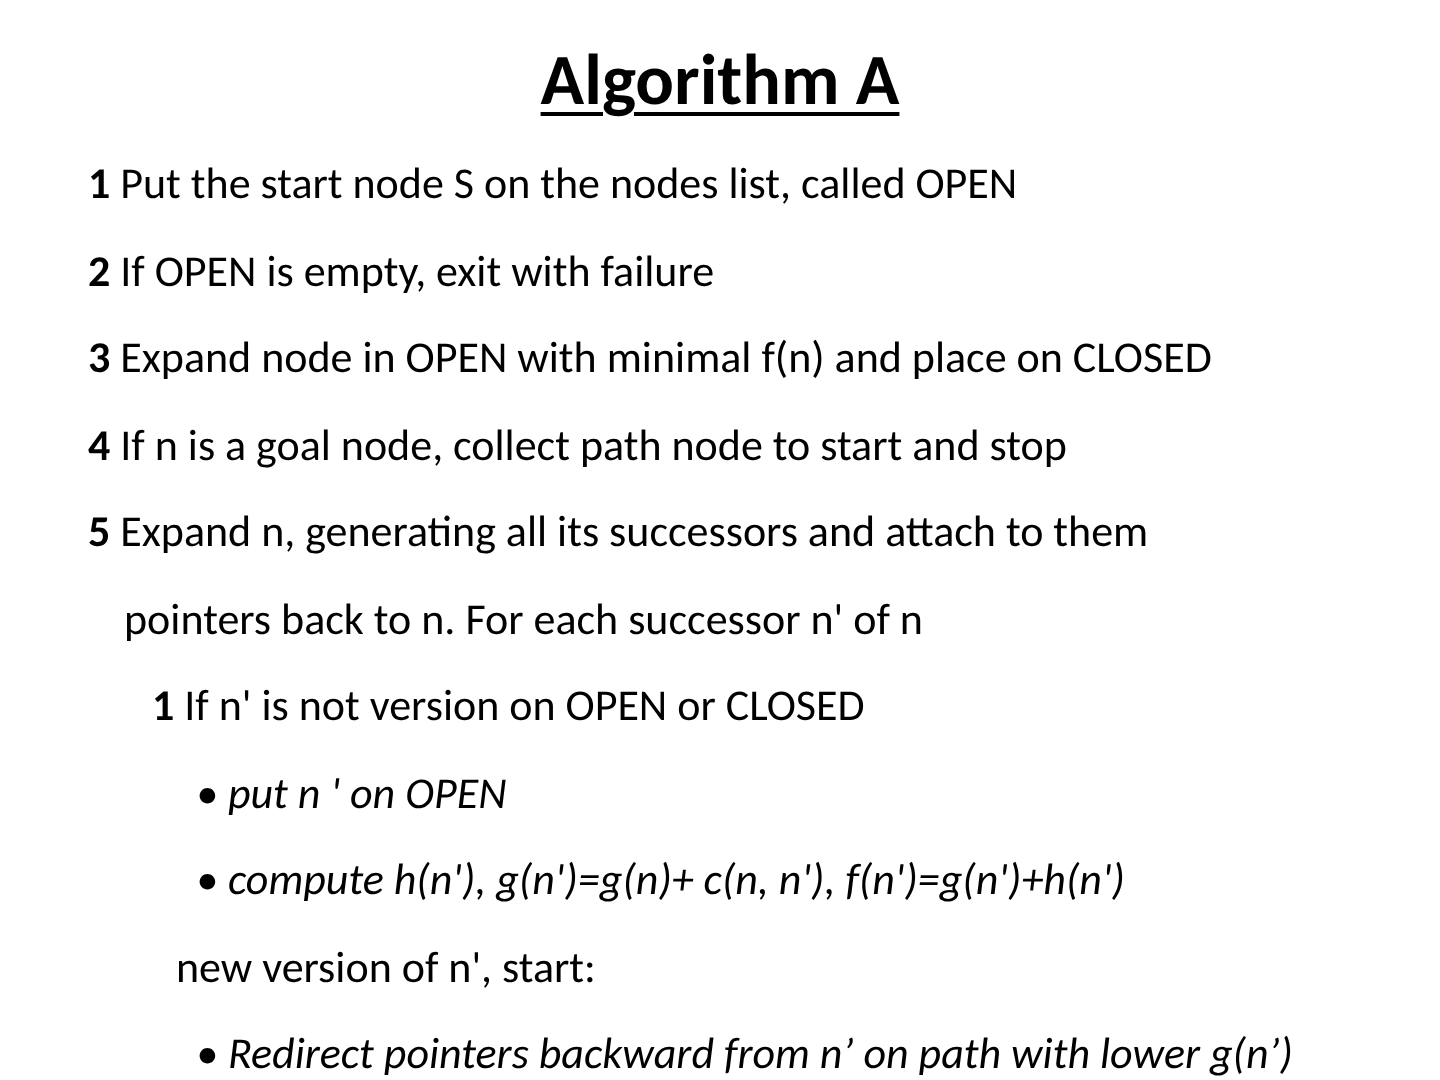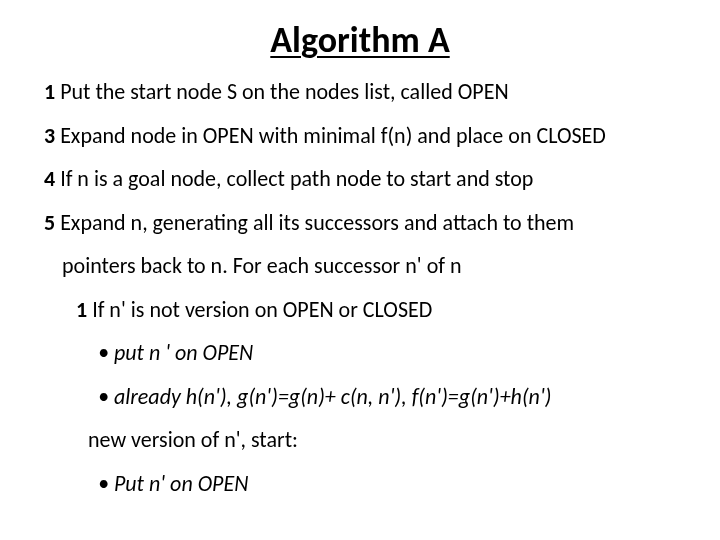--- a/index.html
+++ b/index.html
@@ -58,37 +58,41 @@
 
 <div class="slide">
   <h1 class="title">Algorithm A</h1>
 
   <div class="body">
 
     <p class="step">
       <span class="num">1</span><span> Put the start node S on the nodes list, called OPEN</span>
     </p>
 
+    <p class="step">
+      <span class="num">2</span><span> If OPEN is empty, exit with failure</span>
+    </p>
 
     <p class="step">
       <span class="num">3</span><span> Expand node in OPEN with minimal f(n) and place on CLOSED</span>
     </p>
 
     <p class="step">
       <span class="num">4</span><span> If n is a goal node, collect path node to start and stop</span>
     </p>
 
     <p class="step">
       <span class="num">5</span><span> Expand n, generating all its successors and attach to them</span>
     </p>
     <p class="step cont">pointers back to n.  For each successor n' of n</p>
 
     <p class="step sub">
       <span class="num">1</span><span> If n' is not version on OPEN or CLOSED</span>
     </p>
     <p class="step bullet">put n ' on OPEN</p>
-    <p class="step bullet">already h(n'),  g(n')=g(n)+ c(n, n'),  f(n')=g(n')+h(n')</p>
+    <p class="step bullet">compute h(n'),  g(n')=g(n)+ c(n, n'),  f(n')=g(n')+h(n')</p>
 
     <p class="step sub" style="padding-left:44px">new version of n', start:</p>
+    <p class="step bullet">Redirect pointers backward from n’ on path with lower g(n’)</p>
     <p class="step bullet">Put n' on OPEN</p>
 
   </div>
 </div>
 
 </body></html>

